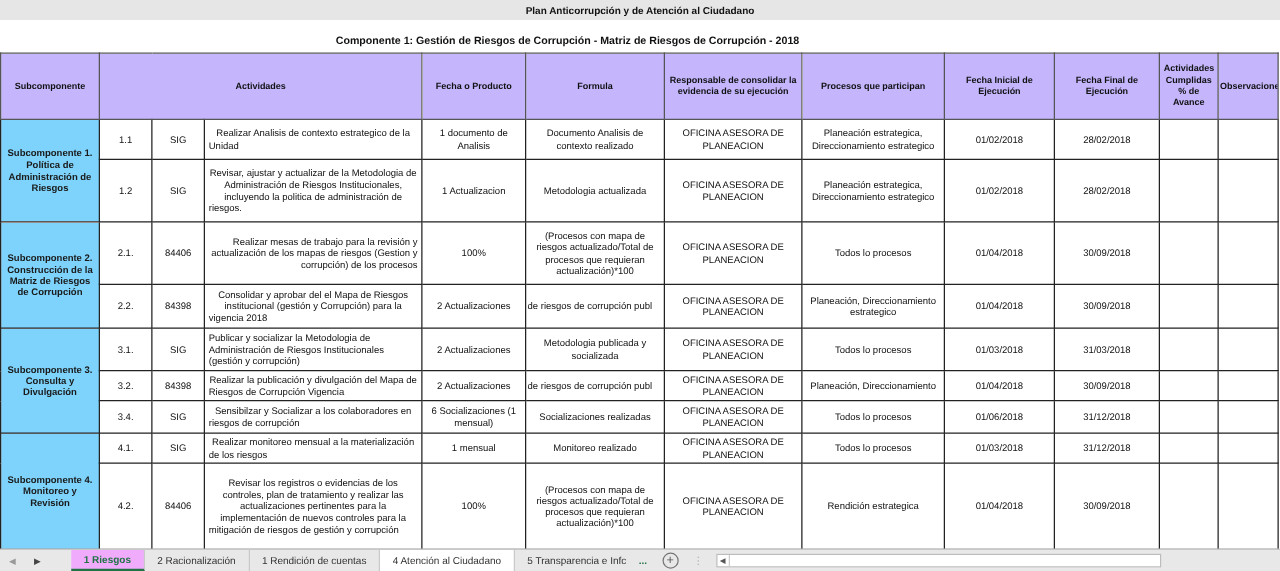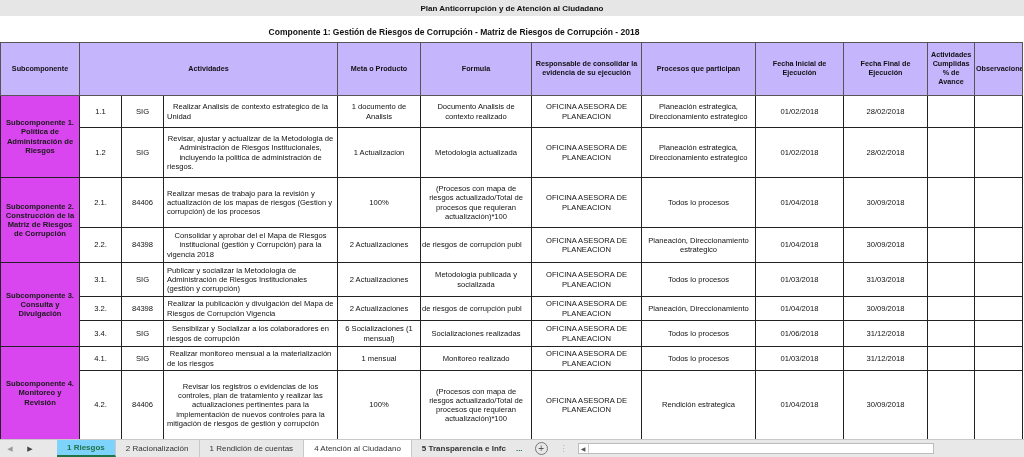--- a/index.html
+++ b/index.html
@@ -24,21 +24,21 @@
   }
   table.matrix th, table.matrix td {
     border: 1px solid #222; padding: 1px 3px; overflow: hidden;
     vertical-align: middle; text-align: center;
   }
   table.matrix th {
     background: #c4b5fd; font-weight: bold; font-size: 7.2px;
     border-color: #555;
   }
   td.sub {
-    background: #d946ef; font-weight: bold; font-size: 7.6px; color: #1a1a1a;
+    background: #7dd3fc; font-weight: bold; font-size: 7.6px; color: #1a1a1a;
   }
   td.act { text-align: justify; text-align-last: left; margin-top: 32px; }
   td.nowrap { white-space: nowrap; text-overflow: clip; }
   td.bottom { vertical-align: bottom; }
 
   
   .tabbar {
     position: absolute; left: 0; top: 439px; width: 1024px; height: 18px;
     background: #e8e8e8; border-top: 1px solid #c8c8c8;
     display: flex; align-items: stretch; font-size: 8px; color: #333;
@@ -46,25 +46,25 @@
   .nav-arrow {
     width: 20px; display: flex; align-items: center; justify-content: center;
     color: #999; font-size: 7px; cursor: pointer;
   }
   .nav-arrow.right { color: #444; }
   .tab {
     padding: 0 10px; display: flex; align-items: center; white-space: nowrap;
     border-right: 1px solid #c9c9c9; cursor: pointer;
   }
   .tab.active {
-    background: #7dd3fc; color: #217346; font-weight: bold;
+    background: #f0abfc; color: #217346; font-weight: bold;
     border-bottom: 2px solid #217346; margin-left: 17px;
   }
   .tab.highlight { background: #ffffff; }
-  .tab.last { border-right: none; padding-right: 4px; font-weight: bold; }
+  .tab.last { border-right: none; padding-right: 4px; }
   .more { color: #217346; font-weight: bold; display: flex; align-items: center; padding: 0 6px; cursor: pointer; }
   .add-sheet {
     width: 13px; height: 13px; border: 1px solid #777; border-radius: 50%;
     margin: auto 6px; display: flex; align-items: center; justify-content: center;
     font-size: 10px; color: #555; cursor: pointer;
   }
   .divider-dots { color: #aaa; display: flex; align-items: center; padding: 0 6px; font-size: 8px; }
   .hscroll {
     margin: 3px 0 3px 4px; width: 356px; height: 11px; background: #ffffff;
     border: 1px solid #bcbcbc; display: flex; align-items: center; cursor: pointer;
@@ -92,21 +92,21 @@
       <col style="width:114px">
     <col style="width:88px">
       <col style="width:84px">
       <col style="width:47px">
       <col style="width:48px">
   </colgroup>
   <thead>
     <tr style="height:53px">
       <th>Subcomponente</th>
       <th colspan="3">Actividades</th>
-      <th>Meta o Producto</th>
+      <th>Fecha o Producto</th>
       <th>Formula</th>
       <th>Responsable de consolidar la evidencia de su ejecución</th>
       <th>Procesos que participan</th>
       <th>Fecha Inicial de Ejecución</th>
       <th>Fecha Final de Ejecución</th>
       <th>Actividades Cumplidas % de Avance</th>
       <th style="padding:0 1px">Observaciones</th>
     </tr>
   </thead>
   <tbody>
@@ -137,21 +137,21 @@
       <td>01/02/2018</td>
       <td>28/02/2018</td>
       <td></td>
       <td></td>
     </tr>
 
     <tr style="height:50px">
       <td rowspan="2" class="sub">Subcomponente 2. Construcción de la Matriz de Riesgos de Corrupción</td>
       <td>2.1.</td>
       <td>84406</td>
-      <td style="text-align:left">Realizar mesas de trabajo para la revisión y actualización de los mapas de riesgos (Gestion y corrupción) de los procesos</td>
+      <td style="text-align:right">Realizar mesas de trabajo para la revisión y actualización de los mapas de riesgos (Gestion y corrupción) de los procesos</td>
       <td>100%</td>
       <td>(Procesos con mapa de riesgos actualizado/Total de procesos que requieran actualización)*100</td>
       <td>OFICINA ASESORA DE PLANEACION</td>
       <td>Todos lo procesos</td>
       <td>01/04/2018</td>
       <td>30/09/2018</td>
       <td></td>
       <td></td>
     </tr>
 

